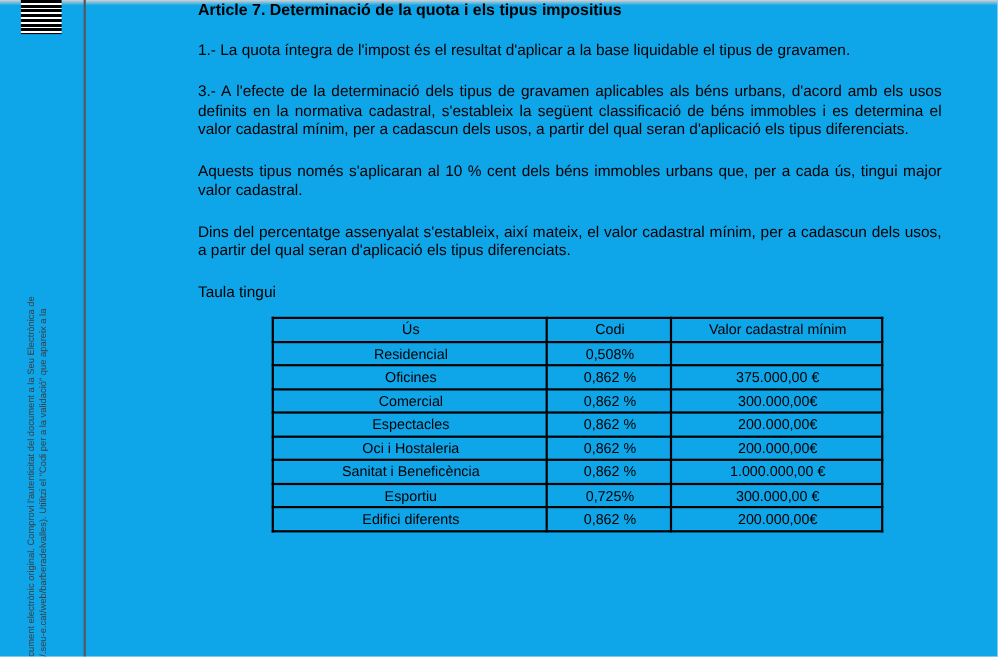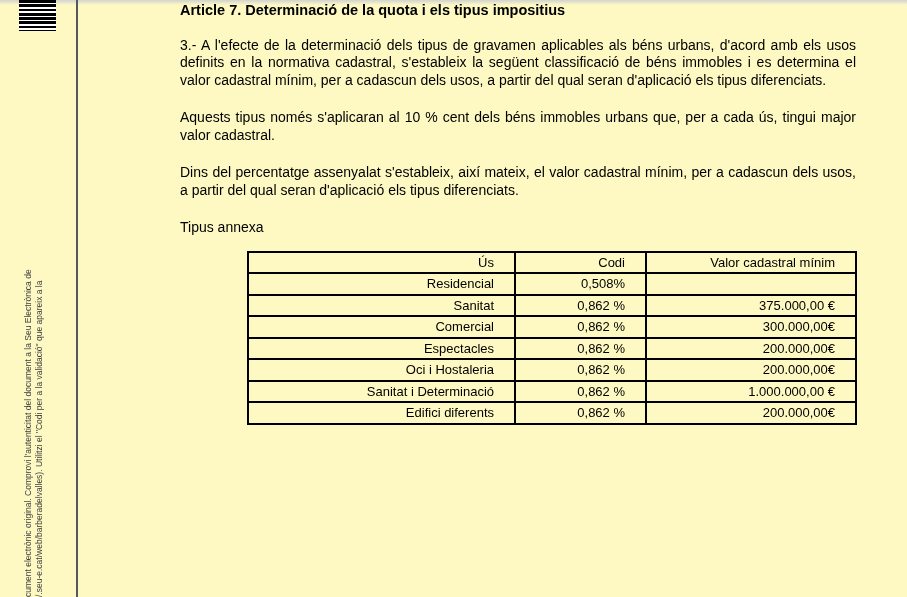--- a/index.html
+++ b/index.html
@@ -5,21 +5,21 @@
   html, body {
     margin: 0;
     padding: 0;
     background: #ffffff;
     font-family: "Liberation Sans", "DejaVu Sans", sans-serif;
   }
   .page {
     position: relative;
     width: 907px;
     height: 597px;
-    background: #fef9c3;
+    background: #0ea5e9;
     overflow: hidden;
   }
   .top-shadow {
     position: absolute;
     left: 0; top: 0; right: 0;
     height: 5px;
     background: linear-gradient(to bottom, #d2d2d2, rgba(255,255,255,0));
   }
   .barcode {
     position: absolute;
@@ -71,22 +71,22 @@
   table.annex {
     border-collapse: collapse;
     margin-left: 67px;
     table-layout: fixed;
     width: 538px;
     font-size: 13px;
   }
   table.annex th, table.annex td {
     border: 2px solid #000000;
     font-weight: normal;
-    text-align: right;
-    padding: 1px 20px 1px 4px;
+    text-align: center;
+    padding: 1px 2px 1px 4px;
     height: 14.2px;
     overflow: hidden;
     white-space: nowrap;
   }
   .col-us   { width: 241px; }
   .col-tip  { width: 105px; }
   .col-val  { width: 184px; }
 </style>
 </head>
 <body>
@@ -101,64 +101,70 @@
 
   <div class="side-text">
     <div>cument electrònic original. Comprovi l'autenticitat del document a la Seu Electrònica de</div>
     <div>/.seu-e.cat/web/barberadelvalles). Utilitzi el "Codi per a la validació" que apareix a la</div>
   </div>
 
   <div class="content">
 
     <h1 class="doc-title">Article 7. Determinació de la quota i els tipus impositius</h1>
 
+    <p>1.- La quota íntegra de l'impost és el resultat d'aplicar a la base liquidable el tipus de gravamen.</p>
     <p>3.- A l'efecte de la determinació dels tipus de gravamen aplicables als béns urbans, d'acord amb els usos definits en la normativa cadastral, s'estableix la següent classificació de béns immobles i es determina el valor cadastral mínim, per a cadascun dels usos, a partir del qual seran d'aplicació els tipus diferenciats.</p>
     <p>Aquests tipus només s'aplicaran al 10 % cent dels béns immobles urbans que, per a cada ús, tingui major valor cadastral.</p>
     <p>Dins del percentatge assenyalat s'estableix, així mateix, el valor cadastral mínim, per a cadascun dels usos, a partir del qual seran d'aplicació els tipus diferenciats.</p>
 
-    <p class="table-label">Tipus annexa</p>
+    <p class="table-label">Taula tingui</p>
 
     <table class="annex">
       <thead>
         <tr>
           <th class="col-us">Ús</th>
           <th class="col-tip">Codi</th>
           <th class="col-val">Valor cadastral mínim</th>
         </tr>
       </thead>
       <tbody>
           <tr>
             <td class="col-us">Residencial</td>
             <td class="col-tip">0,508%</td>
             <td class="col-val"></td>
           </tr>
           <tr>
-            <td class="col-us">Sanitat</td>
+            <td class="col-us">Oficines</td>
             <td class="col-tip">0,862 %</td>
             <td class="col-val">375.000,00 €</td>
           </tr>
           <tr>
             <td class="col-us">Comercial</td>
             <td class="col-tip">0,862 %</td>
             <td class="col-val">300.000,00€</td>
           </tr>
           <tr>
             <td class="col-us">Espectacles</td>
             <td class="col-tip">0,862 %</td>
             <td class="col-val">200.000,00€</td>
           </tr>
           <tr>
             <td class="col-us">Oci i Hostaleria</td>
             <td class="col-tip">0,862 %</td>
             <td class="col-val">200.000,00€</td>
           </tr>
           <tr>
-            <td class="col-us">Sanitat i Determinació</td>
+            <td class="col-us">Sanitat i Beneficència</td>
             <td class="col-tip">0,862 %</td>
             <td class="col-val">1.000.000,00 €</td>
+          </tr>
+          <tr>
+            <td class="col-us">Esportiu</td>
+            <td class="col-tip">0,725%</td>
+            <td class="col-val">300.000,00 €</td>
           </tr>
           <tr>
             <td class="col-us">Edifici diferents</td>
             <td class="col-tip">0,862 %</td>
             <td class="col-val">200.000,00€</td>
           </tr>
         </tbody>
     </table>
 
   </div>

